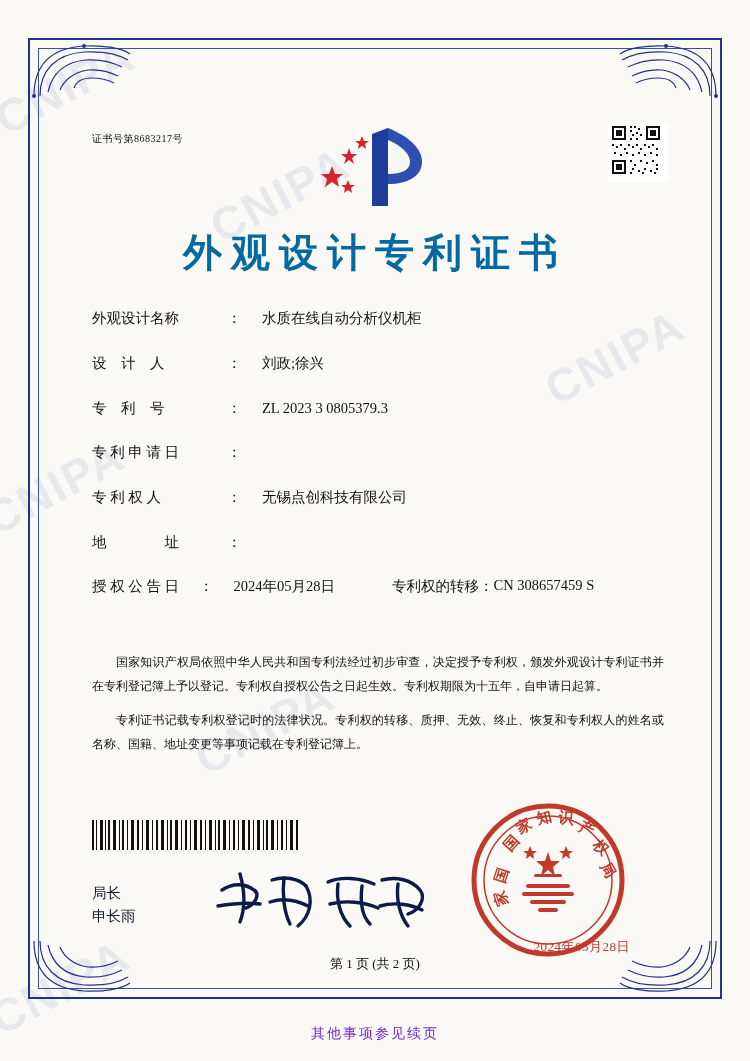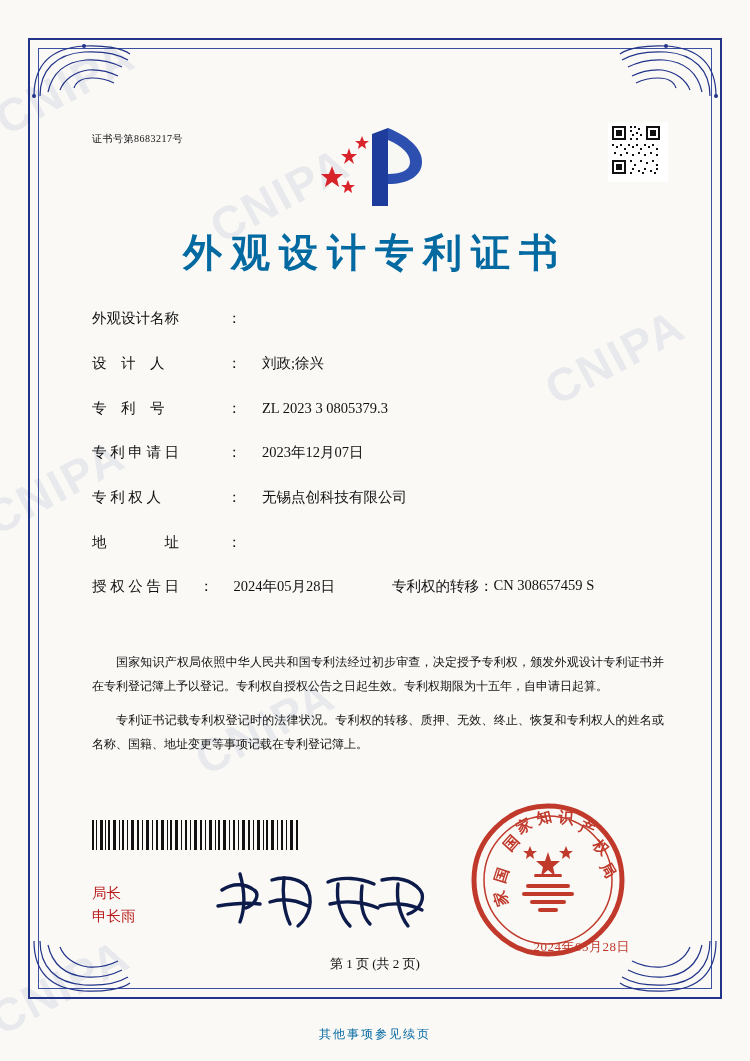--- a/index.html
+++ b/index.html
@@ -168,21 +168,21 @@
     width: 210px;
     height: 30px;
   }
 
   .sign-block {
     position: absolute;
     left: 32px;
     top: 822px;
     font-size: 14.5px;
     line-height: 1.62;
-    color: #b91c1c;
+    color: #0f172a;
   }
 
   .signature {
     position: absolute;
     left: 150px;
     top: 800px;
     width: 240px;
     height: 80px;
   }
 
@@ -210,22 +210,22 @@
     text-align: center;
     font-size: 13px;
     color: #111;
   }
 
   .footer-note {
     position: absolute;
     left: 0; right: 0;
     bottom: 18px;
     text-align: center;
-    font-size: 12px;
-    color: #0369a1;
+    font-size: 14px;
+    color: #6d28d9;
     letter-spacing: 2px;
   }
 </style>
 </head>
 <body>
 
 <div id="page">
 
   <div class="wm" style="left:-10px;top:60px;font-size:46px;transform:rotate(-28deg);">CNIPA</div>
   <div class="wm" style="left:205px;top:168px;font-size:46px;transform:rotate(-28deg);">CNIPA</div>
@@ -364,38 +364,38 @@
       </svg>
     </div>
 
     <div class="title">外观设计专利证书</div>
 
     <div class="fields">
 
       <div class="field-row">
         <span class="field-label">外观设计名称</span>
         <span class="field-colon">：</span>
+        <span class="field-value">水质在线自动分析仪机柜</span>
       </div>
 
       <div class="field-row">
         <span class="field-label">设　计　人</span>
         <span class="field-colon">：</span>
         <span class="field-value">刘政;徐兴</span>
       </div>
 
       <div class="field-row">
         <span class="field-label">专　利　号</span>
         <span class="field-colon">：</span>
         <span class="field-value">ZL 2023 3 0805379.3</span>
       </div>
 
       <div class="field-row">
         <span class="field-label">专 利 申 请 日</span>
         <span class="field-colon">：</span>
-        <span class="field-value">2023年12月07日</span>
       </div>
 
       <div class="field-row">
         <span class="field-label">专 利 权 人</span>
         <span class="field-colon">：</span>
         <span class="field-value">无锡点创科技有限公司</span>
       </div>
 
       <div class="field-row">
         <span class="field-label">地　　　　址</span>

